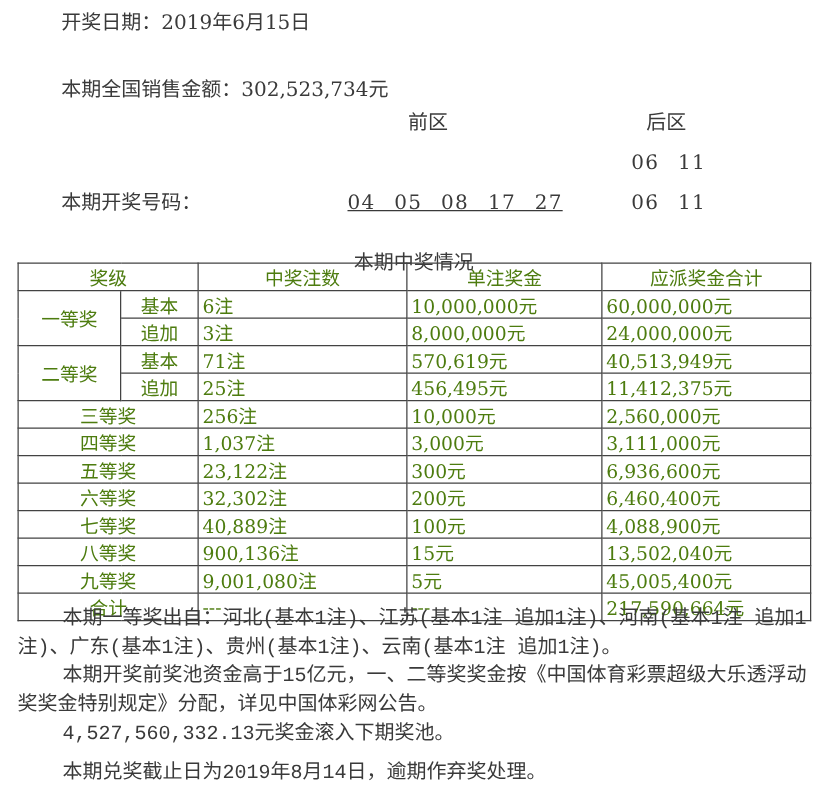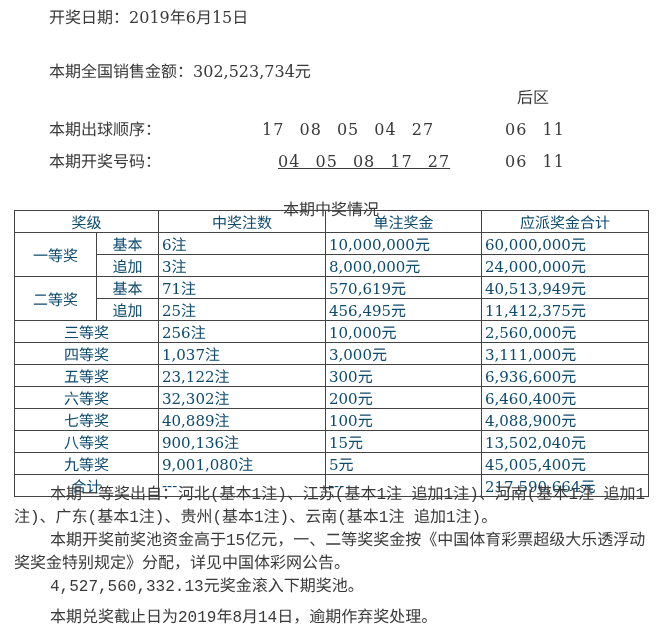--- a/index.html
+++ b/index.html
@@ -33,21 +33,21 @@
   
   .tbl-title { left: 14px; top: 200px; width: 634px; text-align: center; }
 
   
   table.prize {
     position: absolute; left: 14px; top: 210px;
     width: 634px;
     border-collapse: collapse;
     table-layout: fixed;
     font-size: 15px;
-    color: #0c4a6e;
+    color: #4d7c0f;
   }
   table.prize th, table.prize td {
     border: 1px solid #434343;
     height: 20px;
     padding: 0 3px;
     font-weight: normal;
     overflow: hidden;
     white-space: nowrap;
   }
   table.prize th { text-align: center; }
@@ -68,24 +68,23 @@
 
 <div class="page">
 
   <div class="abs line1">
     <span>开奖日期：</span><span>2019年6月15日</span>
   </div>
   <div class="abs line2">
     <span>本期全国销售金额：</span><span>302,523,734元</span>
   </div>
 
+  <div class="abs front-header">前区</div>
   <div class="abs back-header">后区</div>
 
-  <div class="abs ball-label-1">本期出球顺序：</div>
-  <div class="abs ball-front-1 nums">17 08 05 04 27</div>
   <div class="abs ball-back-1 nums">06 11</div>
 
   <div class="abs ball-label-2">本期开奖号码：</div>
   <div class="abs ball-front-2 nums">04 05 08 17 27</div>
   <div class="abs ball-back-2 nums">06 11</div>
 
   <div class="abs tbl-title">本期中奖情况</div>
 
   <table class="prize">
     <colgroup>

